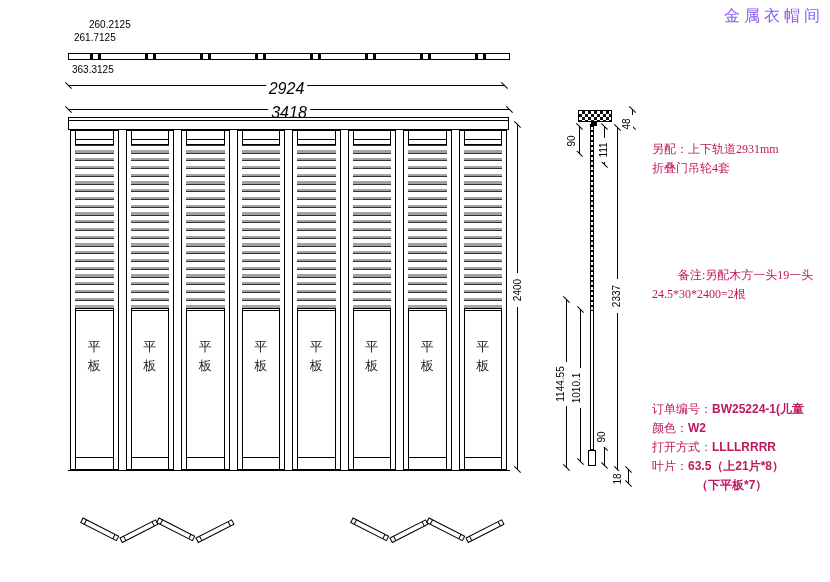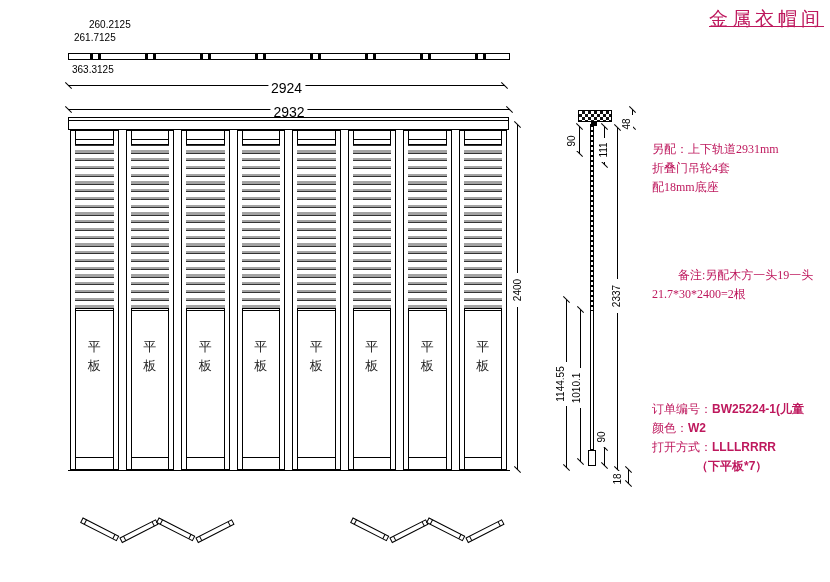--- a/index.html
+++ b/index.html
@@ -1,29 +1,29 @@
 <!DOCTYPE html>
 <html><head>
 <meta charset="utf-8">
 <style>
   html,body{margin:0;padding:0;background:#fff;}
   #canvas{position:relative;width:830px;height:582px;background:#fff;overflow:hidden;
           font-family:"Liberation Sans",sans-serif;color:#000;}
   .wm{position:absolute;right:6px;top:6px;font-family:"Liberation Serif",serif;
-      font-size:19px;letter-spacing:4px;color:#be185d;text-decoration:underline;}
+      font-size:16px;letter-spacing:4px;color:#8b5cf6;}
   .dimtext{position:absolute;font-size:10px;white-space:nowrap;}
   .hline{position:absolute;border-top:1px solid #000;}
   .dimh{position:absolute;border-top:1px solid #000;}
   .dimh::before,.dimh::after{content:"";position:absolute;width:9px;height:1px;background:#000;top:-1px;transform:rotate(45deg);}
   .dimh::before{left:-4px;}.dimh::after{right:-4px;}
   .dimv{position:absolute;border-left:1px solid #000;width:0;}
   .dimv::before,.dimv::after{content:"";position:absolute;width:9px;height:1px;background:#000;left:-5px;transform:rotate(45deg);}
   .dimv::before{top:-1px;}.dimv::after{bottom:0;}
   .dlabel{position:absolute;left:50%;top:-6px;transform:translateX(-50%);
-          background:#fff;padding:0 3px;font-size:14px;white-space:nowrap;}
+          background:#fff;padding:0 3px;font-size:16px;white-space:nowrap;font-style:italic;}
   .vlabel{position:absolute;height:12px;line-height:12px;text-align:center;font-size:10px;
           background:#fff;transform:rotate(-90deg);white-space:nowrap;}
   .track{position:absolute;left:68px;top:53px;width:442px;height:7px;border:1px solid #000;box-sizing:border-box;
          background:repeating-linear-gradient(to right,#fff 0 21px,#000 21px 24px,#fff 24px 29px,#000 29px 32px,#fff 32px 55px);}
   .band{position:absolute;left:68px;top:117px;width:441px;height:13px;border:1px solid #000;box-sizing:border-box;}
   .band::after{content:"";position:absolute;left:0;right:0;top:2px;border-top:1px solid #000;}
   .panels{position:absolute;left:70px;top:130px;width:437px;height:340px;
           display:flex;justify-content:space-between;gap:7px;}
   .panel{position:relative;width:51px;height:340px;border:1px solid #000;box-sizing:border-box;background:#fff;}
   .panel i{position:absolute;display:block;}
@@ -57,21 +57,21 @@
   <div class="dimtext" style="left:74px;top:32px">261.7125</div>
 
   <div class="track"></div>
 
   <div class="dimtext" style="left:72px;top:64px">363.3125</div>
 
   <div class="dimh" style="left:68px;top:85px;width:437px">
     <span class="dlabel">2924</span>
   </div>
   <div class="dimh" style="left:68px;top:109px;width:442px">
-    <span class="dlabel">2932</span>
+    <span class="dlabel">3418</span>
   </div>
 
   <div class="band"></div>
 
   <div class="panels">
     <div class="panel">
         <i class="sl"></i>
         <i class="sr"></i>
         <i class="rt"></i>
         <div class="lv"></div>
@@ -175,32 +175,32 @@
 
   <div class="dimv" style="left:604px;top:448px;height:18px"></div>
   <div class="vlabel" style="left:592px;top:431px;width:20px">90</div>
 
   <div class="dimv" style="left:628px;top:470px;height:14px"></div>
   <div class="vlabel" style="left:610px;top:473px;width:16px">18</div>
 
   <div class="note" style="left:645px;top:140px">
     <div>另配：上下轨道2931mm</div>
     <div>折叠门吊轮4套</div>
-    <div>配18mm底座</div>
   </div>
 
   <div class="note" style="left:645px;top:266px">
     <div style="padding-left:26px">备注:另配木方一头19一头</div>
-    <div>21.7*30*2400=2根</div>
+    <div>24.5*30*2400=2根</div>
   </div>
 
   <div class="note" style="left:645px;top:400px">
     <div><span>订单编号：</span><span class="val">BW25224-1(儿童</span></div>
     <div><span>颜色：</span><span class="val">W2</span></div>
     <div><span>打开方式：</span><span class="val">LLLLRRRR</span></div>
+    <div><span>叶片：</span><span class="val">63.5（上21片*8）</span></div>
     <div style="padding-left:44px"><span class="val">（下平板*7）</span></div>
   </div>
 
   <svg class="zig" style="left:80px;top:514px" width="155" height="34" viewBox="0 0 155 34">
     <g fill="#fff" stroke="#000" stroke-width="1">
       <g transform="translate(3,4) rotate(27)">
           <rect x="0" y="0" width="40" height="5"></rect>
           <line x1="4" y1="0" x2="4" y2="5"></line>
           <line x1="36" y1="0" x2="36" y2="5"></line>
         </g>

